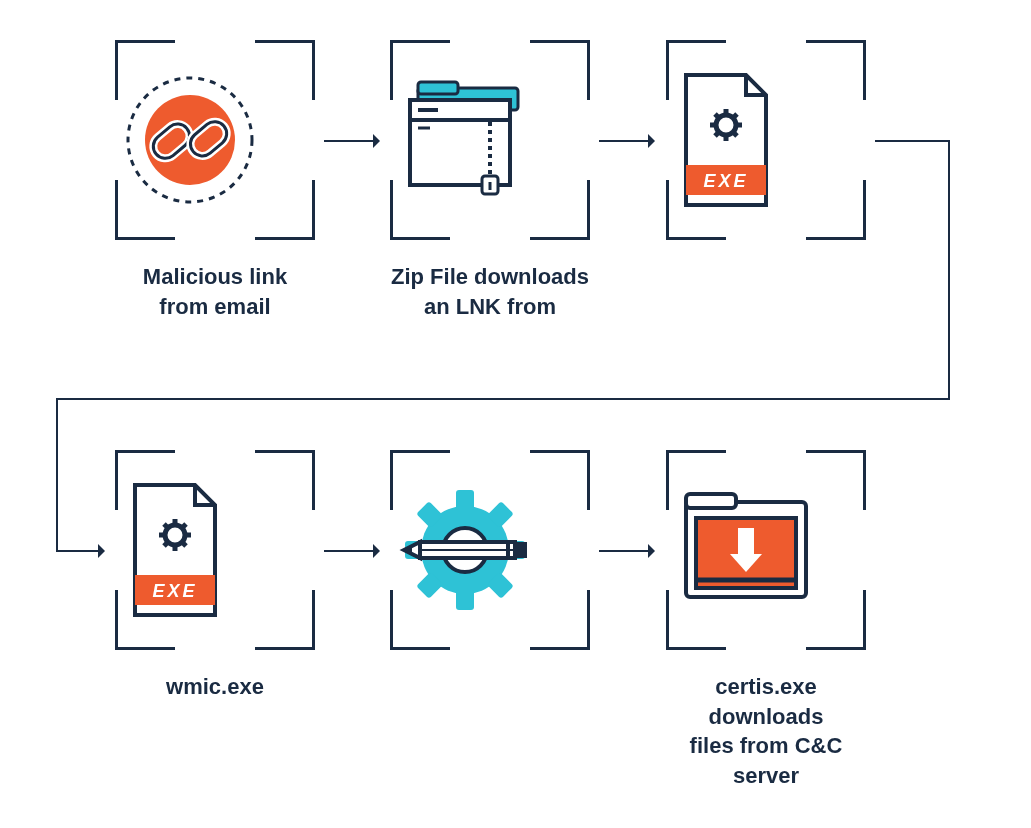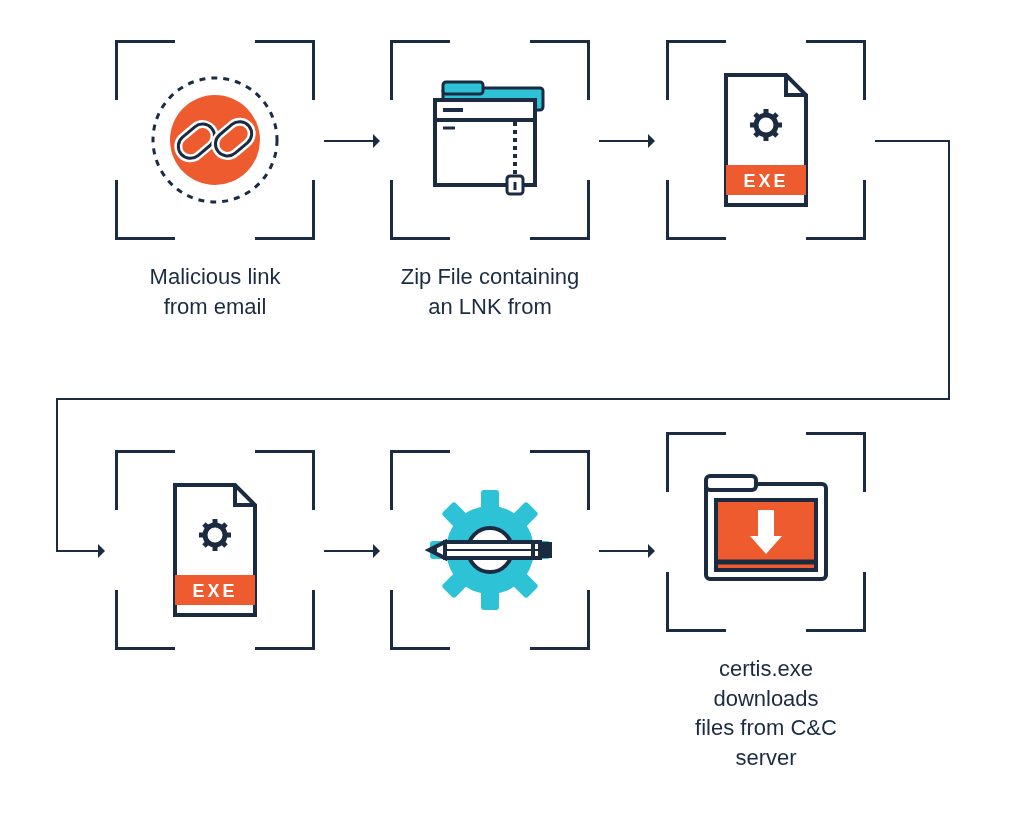--- a/index.html
+++ b/index.html
@@ -14,36 +14,36 @@
   .node {
     position: absolute;
     width: 200px;
   }
   .node-box {
     width: 200px;
     height: 200px;
     position: relative;
     display: flex;
     align-items: center;
-    justify-content: center;
+    font-style: italic;
   }
   
   .corner {
     position: absolute;
     width: 60px; height: 60px;
     border: 3px solid #1a2b42;
   }
   .tl { top: 0; left: 0; border-right: none; border-bottom: none; }
   .tr { top: 0; right: 0; border-left: none; border-bottom: none; }
   .bl { bottom: 0; left: 0; border-right: none; border-top: none; }
   .br { bottom: 0; right: 0; border-left: none; border-top: none; }
   .caption {
     text-align: center;
     font-size: 22px;
-    font-weight: 400;
+    font-weight: 700;
     line-height: 1.35;
     color: #1a2b42;
     margin-top: 22px;
   }
   .arrow-h {
     position: absolute;
     height: 2px;
     background: #1a2b42;
   }
   .arrow-h::after {
@@ -122,21 +122,21 @@
 
         <g>
           <line x1="100" y1="52" x2="100" y2="106" stroke="#1a2b42" stroke-width="4" stroke-dasharray="4 4"></line>
           <rect x="92" y="106" width="16" height="18" rx="3" fill="#ffffff" stroke="#1a2b42" stroke-width="3"></rect>
           <line x1="100" y1="112" x2="100" y2="120" stroke="#1a2b42" stroke-width="3"></line>
         </g>
       </svg>
     </div>
   </div>
   <div class="caption">
-    <span>Zip File containing</span><br>
+    <span>Zip File downloads</span><br>
     <span>an LNK from</span>
   </div>
 </div>
 
 <div class="arrow-h" style="left:599px; top:140px; width:54px;"></div>
 
 <div class="node" style="left:666px; top:40px;">
   <div class="node-box">
     <span class="corner tl"></span>
       <span class="corner tr"></span>
@@ -202,20 +202,23 @@
             <line x1="11" y1="-11" x2="7" y2="-7"></line>
             <line x1="-11" y1="11" x2="-7" y2="7"></line>
             <line x1="11" y1="11" x2="7" y2="7"></line>
           </g>
         </g>
         <rect x="20" y="100" width="80" height="30" fill="#ee5b2e"></rect>
         <text x="60" y="122" text-anchor="middle" fill="#ffffff" font-family="Arial" font-weight="bold" font-size="18" letter-spacing="3">EXE</text>
       </svg>
     </div>
   </div>
+  <div class="caption">
+    <span>wmic.exe</span>
+  </div>
 </div>
 
 <div class="arrow-h" style="left:324px; top:550px; width:54px;"></div>
 
 <div class="node" style="left:390px; top:450px;">
   <div class="node-box">
     <span class="corner tl"></span>
       <span class="corner tr"></span>
       <span class="corner bl"></span>
       <span class="corner br"></span>
@@ -253,21 +256,21 @@
           <rect x="125" y="67" width="12" height="16" fill="#1a2b42"></rect>
           <line x1="30" y1="75" x2="125" y2="75" stroke="#1a2b42" stroke-width="2"></line>
         </g>
       </svg>
     </div>
   </div>
 </div>
 
 <div class="arrow-h" style="left:599px; top:550px; width:54px;"></div>
 
-<div class="node" style="left:666px; top:432px;">
+<div class="node" style="left:666px; top:450px;">
   <div class="node-box">
     <span class="corner tl"></span>
       <span class="corner tr"></span>
       <span class="corner bl"></span>
       <span class="corner br"></span>
     <div class="icon-area">
       <svg width="160" height="140" viewBox="0 0 160 140">
 
         <rect x="20" y="22" width="120" height="95" rx="4" fill="#ffffff" stroke="#1a2b42" stroke-width="4"></rect>
         <rect x="20" y="14" width="50" height="14" rx="4" fill="#ffffff" stroke="#1a2b42" stroke-width="4"></rect>

